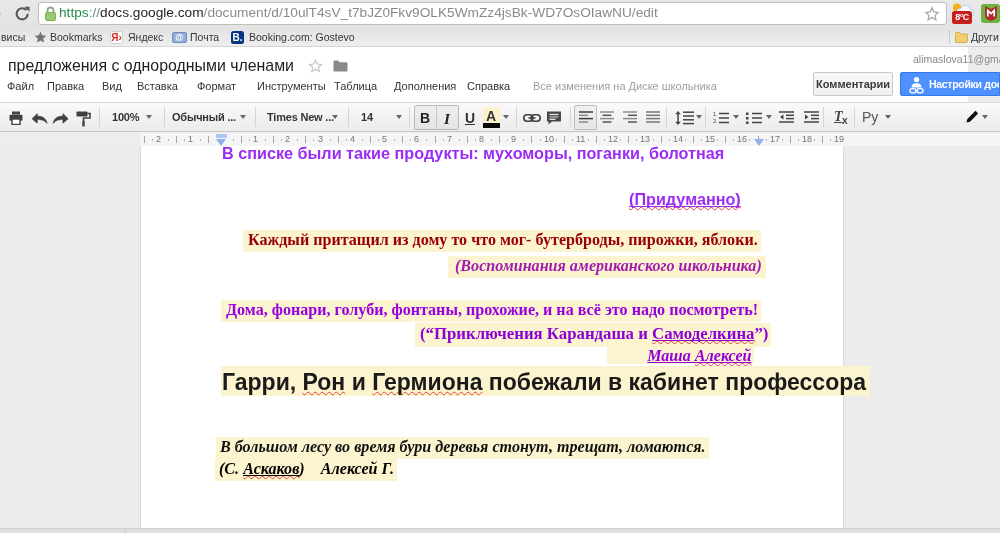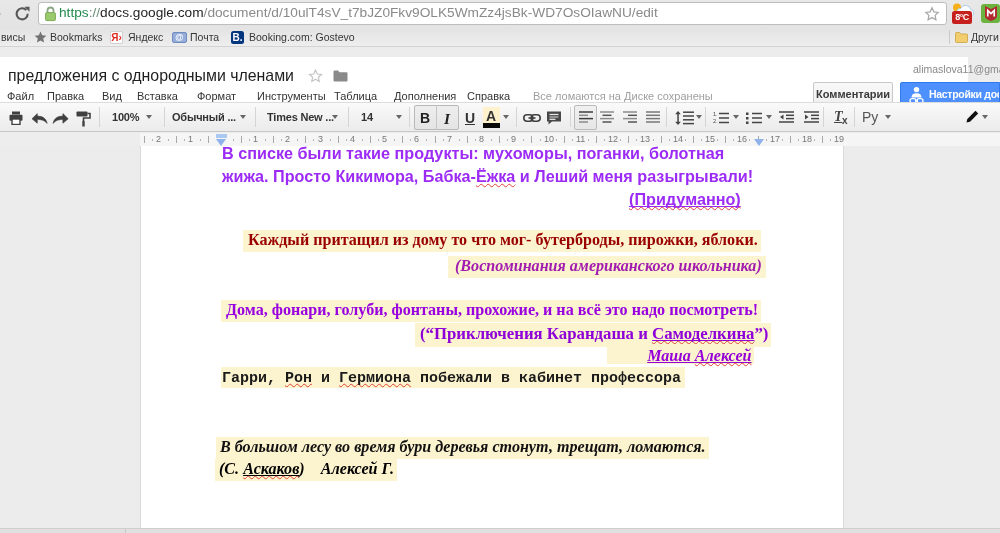--- a/index.html
+++ b/index.html
@@ -15,21 +15,21 @@
   #urltext { position:absolute; left:59px; top:5px; font-size:13.7px; white-space:nowrap; color:#8a8a8a; }
   #urltext .dom { color:#1f1f1f; }
   #urltext .https { color:#218a4c; }
   #urltext .sep2 { color:#6b8f7c; }
 
   #bookbar { position:absolute; left:0; top:28px; width:1000px; height:19px;
     background:linear-gradient(#e3e3e3,#eeeeee); border-bottom:1px solid #d4d4d4; }
   .bkitem { position:absolute; top:3px; font-size:10.5px; color:#363636; white-space:nowrap; }
 
   
-  #dochead { position:absolute; left:0; top:57px; width:968px; height:55px; background:#fff; }
+  #dochead { position:absolute; left:0; top:47px; width:968px; height:55px; background:#fff; }
   #doctitle { position:absolute; left:8px; top:10px; font-size:15.9px; color:#1f1f1f; }
   #email { position:absolute; left:913px; top:6px; font-size:10.5px; color:#888; white-space:nowrap; }
   .mi { position:absolute; top:33px; white-space:nowrap; font-size:11px; color:#333; }
   #btn-comment { position:absolute; left:813px; top:25px; width:80px; height:24px;
     background:linear-gradient(#f8f8f8,#f0f0f0); border:1px solid #c8c8c8; border-radius:2px;
     font-size:11px; font-weight:bold; color:#3a3a3a; text-align:center; line-height:22px; }
   #btn-share { position:absolute; left:900px; top:25px; width:100px; height:24px;
     background:#4d90fe; border:1px solid #3079ed; border-radius:2px 0 0 2px;
     font-size:10.5px; font-weight:bold; color:#fff; line-height:22px; white-space:nowrap; overflow:hidden; letter-spacing:-0.3px; }
 
@@ -48,21 +48,21 @@
   .tickn { position:absolute; top:1px; font-size:9px; color:#777; }
   .tickh { position:absolute; top:3px; width:1px; height:7px; background:#a8a8a8; }
   .tickq { position:absolute; top:6px; width:1px; height:2px; background:#b4b4b4; }
 
   
   #docarea { position:absolute; left:0; top:146px; width:1000px; height:382px; background:#ececec; }
   #page { position:absolute; left:140px; top:0; width:704px; height:382px; background:#fff;
     border-left:1px solid #d9d9d9; border-right:1px solid #d9d9d9; }
   .ln { position:absolute; white-space:nowrap; line-height:1; }
   .sansA { font-family:"Liberation Sans", sans-serif; font-weight:bold; font-size:16.2px; }
-  .sansD { font-family:Liberation Mono, monospace; font-weight:bold; font-size:15px; }
+  .sansD { font-family:Liberation Sans, sans-serif; font-weight:bold; font-size:23px; }
   .serifB { font-family:"Liberation Serif", serif; font-weight:bold; font-size:16.1px;text-align:right; }
   .hl { background:#fcf3cf; }
   .sq { text-decoration:underline; text-decoration-style:wavy; text-decoration-color:#e04438; text-decoration-thickness:1px; text-underline-offset:1px; text-decoration-skip-ink:none; }
   .ul { text-decoration:underline; text-decoration-thickness:1px; }
 
   #hscroll { position:absolute; left:0; top:528px; width:1000px; height:5px; background:#e0e0e0; border-top:1px solid #cfcfcf; }
 </style>
 </head>
 <body>
 <div id="stage">
@@ -134,21 +134,21 @@
     <div id="email">alimaslova11@gmail</div>
     <div class="mi" style="left:7px">Файл</div>
     <div class="mi" style="left:47px">Правка</div>
     <div class="mi" style="left:102px">Вид</div>
     <div class="mi" style="left:137px">Вставка</div>
     <div class="mi" style="left:197px">Формат</div>
     <div class="mi" style="left:257px">Инструменты</div>
     <div class="mi" style="left:334px">Таблица</div>
     <div class="mi" style="left:394px">Дополнения</div>
     <div class="mi" style="left:467px">Справка</div>
-    <div class="mi" style="left:533px; color:#9e9e9e">Все ломаются на Диске сохранены</div>
+    <div class="mi" style="left:533px; color:#9e9e9e">Все изменения на Диске школьника</div>
     <div id="btn-comment">Комментарии</div>
     <div id="btn-share">
       <svg class="abs" style="left:7px;top:3px" width="17" height="18" viewBox="0 0 17 18">
           <circle cx="8.5" cy="3.6" r="2.7" fill="#fff"></circle>
           <path d="M3.5 11.5 Q3.5 7.2 8.5 7.2 Q13.5 7.2 13.5 11.5 Z" fill="#fff"></path>
           <rect x="2" y="12.6" width="6" height="4.2" rx="2.1" fill="none" stroke="#fff" stroke-width="1.3"></rect>
           <rect x="9" y="12.6" width="6" height="4.2" rx="2.1" fill="none" stroke="#fff" stroke-width="1.3"></rect>
           <line x1="7" y1="14.7" x2="10" y2="14.7" stroke="#fff" stroke-width="1.3"></line>
         </svg>
       <span style="margin-left:28px">Настройки досту</span>
@@ -414,21 +414,20 @@
 <div class="tickq" style="left:830px"></div>
 <div class="tickn" style="left:834px">19</div>
     <div class="abs" style="left:216px;top:1px;width:11px;height:4px;background:#abc8f3"></div>
     <div class="abs" style="left:216px;top:6px;width:0;height:0;border-left:5.5px solid transparent;border-right:5.5px solid transparent;border-top:7px solid #8fb2ec"></div>
     <div class="abs" style="left:753.5px;top:6px;width:0;height:0;border-left:5.5px solid transparent;border-right:5.5px solid transparent;border-top:7px solid #8fb2ec"></div>
   </div>
 
   <div id="docarea">
     <div id="page"></div>
     <div class="ln sansA" style="left:222px; top:-1px;  color:#9c2bf5">В списке были такие продукты: мухоморы, поганки, болотная</div>
-    <div class="ln sansA" style="left:222px; top:22px; color:#9c2bf5">жижа. Просто Кикимора, Бабка-<span class="sq">Ёжка</span> и Леший меня разыгрывали!</div>
     <div class="ln sansA ul" style="left:629px; top:45px; color:#9c2bf5"><span class="sq">(Придуманно)</span></div>
     <div class="ln serifB" style="left:243px; top:86px; color:#990000"><span class="hl" style="padding:1px 3px 4px 5px">Каждый притащил из дому то что мог- бутерброды, пирожки, яблоки.</span></div>
     <div class="ln serifB" style="left:448px; top:112px; color:#a21caf; font-style:italic"><span class="hl" style="padding:1px 4px 4px 7px">(Воспоминания американского школьника)</span></div>
     <div class="ln serifB" style="left:221px; top:156px; color:#9800e0"><span class="hl" style="padding:1px 3px 4px 5px">Дома, фонари, голуби, фонтаны, прохожие, и на всё это надо посмотреть!</span></div>
     <div class="ln serifB" style="left:415px; top:180px; color:#8d00d8; font-size:16.8px"><span class="hl" style="padding:1px 3px 4px 5px">(“Приключения Карандаша и <span class="ul"><span class="sq">Самоделкина</span></span>”)</span></div>
     <div class="ln serifB" style="left:607px; top:202px; color:#9500d8; font-style:italic"><span class="hl" style="padding:3px 2px 0 0"><span style="white-space:pre">          </span><span class="ul">Маша <span class="sq">Алексей</span></span></span></div>
     <div class="ln sansD" style="left:221px; top:225px; color:#1a1a1a"><span class="hl" style="padding:3px 4px 1px 1px">Гарри, <span class="sq">Рон</span> и <span class="sq">Гермиона</span> побежали в кабинет профессора</span></div>
     <div class="ln serifB" style="left:216px; top:293px; color:#111; font-style:italic"><span class="hl" style="padding:1px 3px 4px 4px">В большом лесу во время бури деревья стонут, трещат, ломаются.</span></div>
     <div class="ln serifB" style="left:215px; top:315px; color:#000000; font-style:italic"><span class="hl" style="padding:1px 3px 4px 4px">(С. <span class="ul"><span class="sq">Аскаков</span></span>)&nbsp;&nbsp;&nbsp; Алексей Г.</span></div>
   </div>

